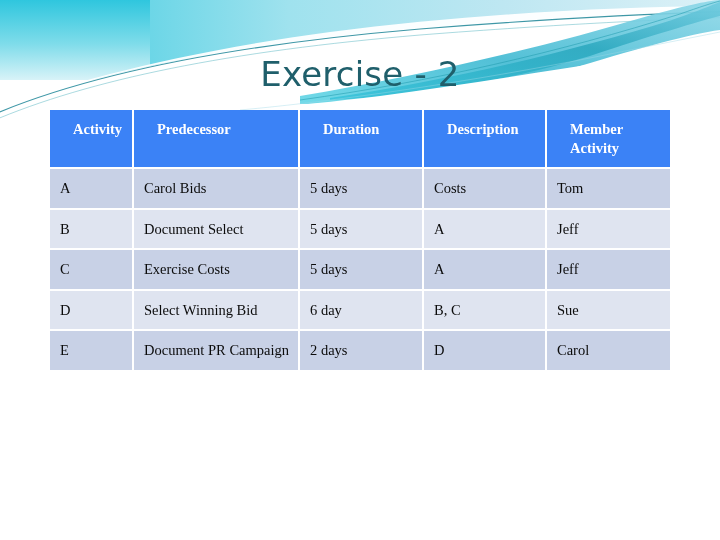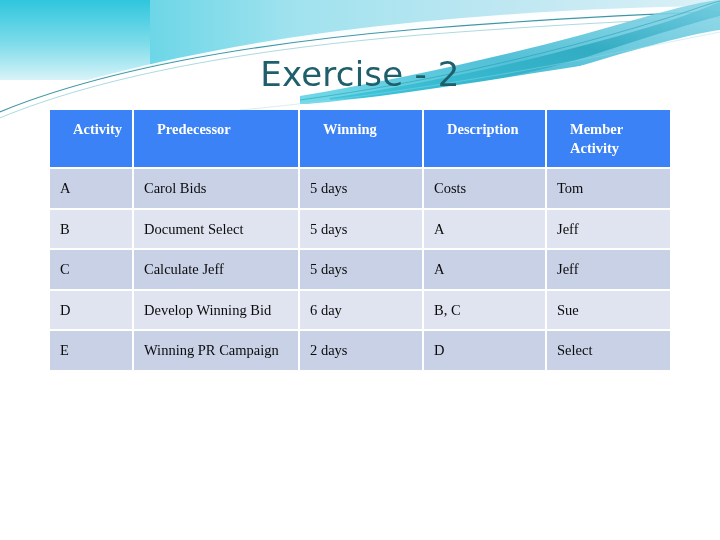--- a/index.html
+++ b/index.html
@@ -177,21 +177,21 @@
       <col class="c-activity">
       <col class="c-description">
       <col class="c-duration">
       <col class="c-predecessor">
       <col class="c-member">
     </colgroup>
     <thead>
       <tr>
         <th>Activity</th>
         <th>Predecessor</th>
-        <th>Winning</th>
+        <th>Duration</th>
         <th>Description</th>
         <th>Member Activity</th>
       </tr>
     </thead>
     <tbody>
       <tr class="row-odd">
         <td>A</td>
         <td>Carol Bids</td>
         <td>5 days</td>
         <td>Costs</td>
@@ -199,35 +199,35 @@
       </tr>
       <tr class="row-even">
         <td>B</td>
         <td>Document Select</td>
         <td>5 days</td>
         <td>A</td>
         <td>Jeff</td>
       </tr>
       <tr class="row-odd">
         <td>C</td>
-        <td>Calculate Jeff</td>
+        <td>Exercise Costs</td>
         <td>5 days</td>
         <td>A</td>
         <td>Jeff</td>
       </tr>
       <tr class="row-even">
         <td>D</td>
-        <td>Develop Winning Bid</td>
+        <td>Select Winning Bid</td>
         <td>6 day</td>
         <td>B, C</td>
         <td>Sue</td>
       </tr>
       <tr class="row-odd">
         <td>E</td>
-        <td>Winning PR Campaign</td>
+        <td>Document PR Campaign</td>
         <td>2 days</td>
         <td>D</td>
-        <td>Select</td>
+        <td>Carol</td>
       </tr>
     </tbody>
   </table>
 
 </div>
 
 </body></html>

